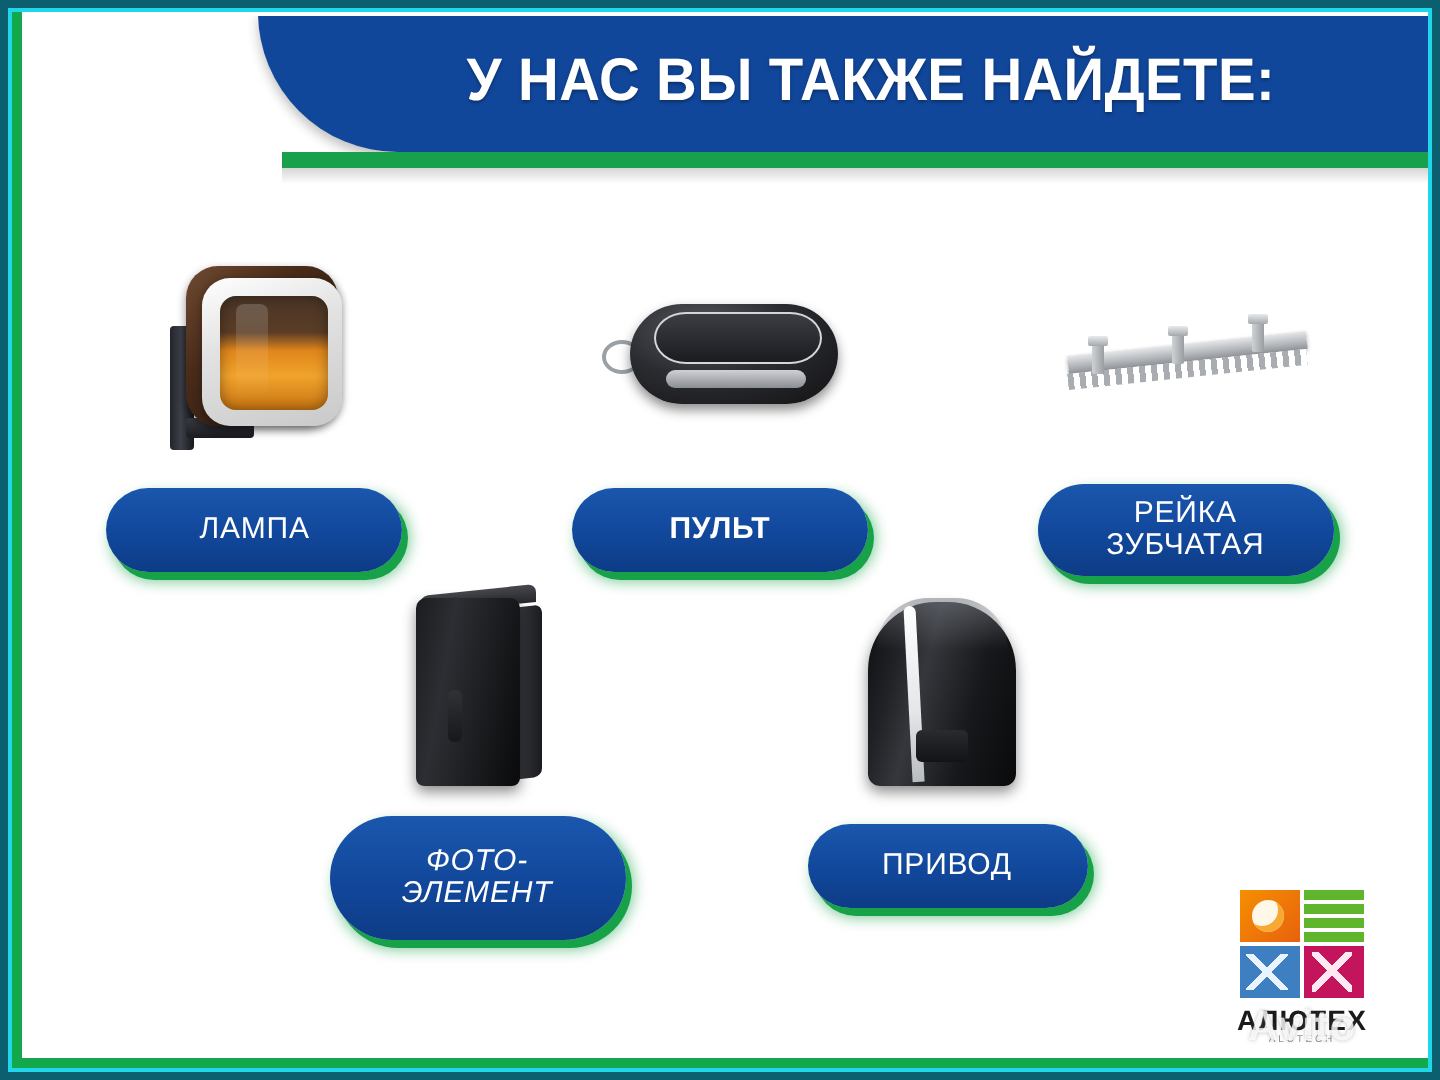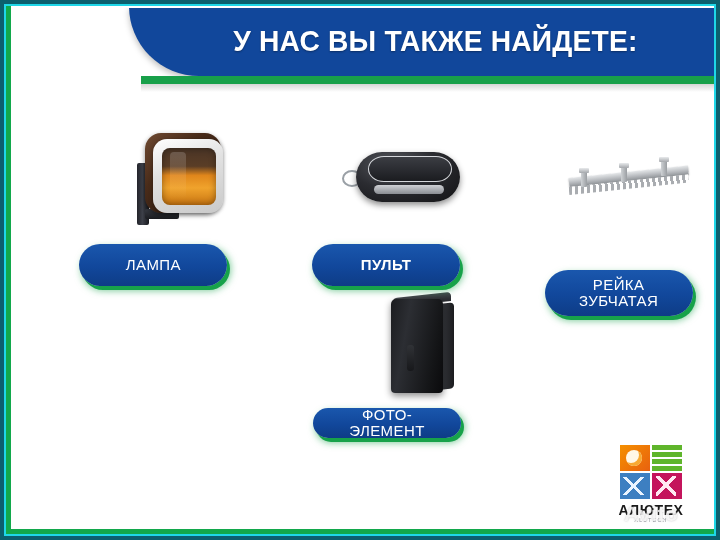--- a/index.html
+++ b/index.html
@@ -70,21 +70,21 @@
   }
   .banner-shadow{
     position:absolute;
     left:130px; top:76px; right:-10px; height:8px;
     background:linear-gradient(180deg,rgba(0,0,0,.16),rgba(0,0,0,0));
     z-index:9;
   }
 
   
   .row{ position:absolute; display:flex; }
-  .cell{ display:flex; flex-direction:column; align-items:flex-end; }
+  .cell{ display:flex; flex-direction:column; align-items:center; }
   .photo{ display:flex; align-items:center; justify-content:center; }
 
   
   .pill{
     position:relative;
     display:flex; align-items:center; justify-content:center;
     text-align:center;
     background:linear-gradient(180deg,#1a57ad 0%,#11479b 55%,#0e3c86 100%);
     color:#ffffff;
     border-radius:40px;
@@ -395,21 +395,21 @@
           <div class="remote">
             <div class="remote-ring"></div>
             <div class="remote-body"></div>
             <div class="remote-face"></div>
             <div class="remote-btn"></div>
           </div>
         </div>
         <div class="pill" style="width:148px; height:42px; margin-top:6px;font-weight:bold;">ПУЛЬТ</div>
       </div>
 
-      <div class="cell" style="width:200px;gap:28px;">
+      <div class="cell" style="width:200px;">
         <div class="photo" style="height:122px;">
           <div class="rack">
             <div class="rack-bar"></div>
             <div class="rack-teeth"></div>
             <div class="stud stud1"></div>
             <div class="stud stud2"></div>
             <div class="stud stud3"></div>
           </div>
         </div>
         <div class="pill" style="width:148px; height:46px; margin-top:4px;">РЕЙКА
@@ -421,24 +421,35 @@
 
       <div class="cell" style="width:210px;">
         <div class="photo" style="height:118px;">
           <div class="photocell">
             <div class="pc-top"></div>
             <div class="pc-side"></div>
             <div class="pc-body"></div>
             <div class="pc-lens"></div>
           </div>
         </div>
-        <div class="pill" style="width:148px; height:30px; margin-top:4px;">ФОТО-
+        <div class="pill" style="width:148px; height:62px; margin-top:4px;font-style:italic;">ФОТО-
 ЭЛЕМЕНТ</div>
       </div>
 
+      <div class="cell" style="width:210px;">
+        <div class="photo" style="height:118px;">
+          <div class="drive">
+            <div class="dr-body"></div>
+            <div class="dr-cap"></div>
+            <div class="dr-stripe"></div>
+            <div class="dr-slot"></div>
+          </div>
+        </div>
+        <div class="pill" style="width:140px; height:42px; margin-top:8px;">ПРИВОД</div>
+      </div>
     </div>
 
   </div>
 
 
   <div class="logo-alutech">
     <div class="alu-grid">
       <div class="alu-sq alu-o"></div>
       <div class="alu-sq alu-g"></div>
       <div class="alu-sq alu-b"></div>

